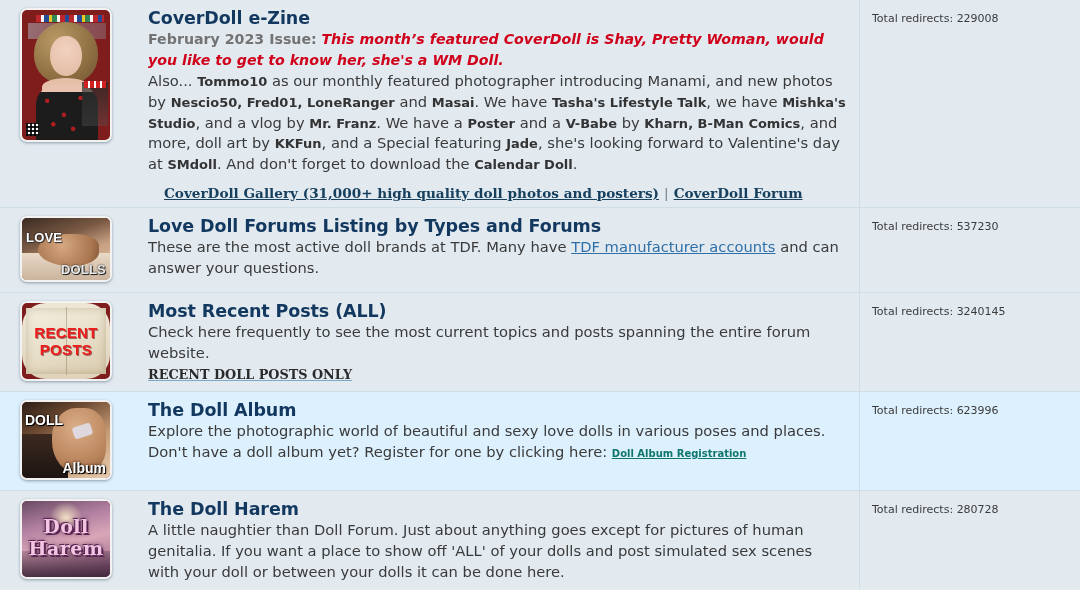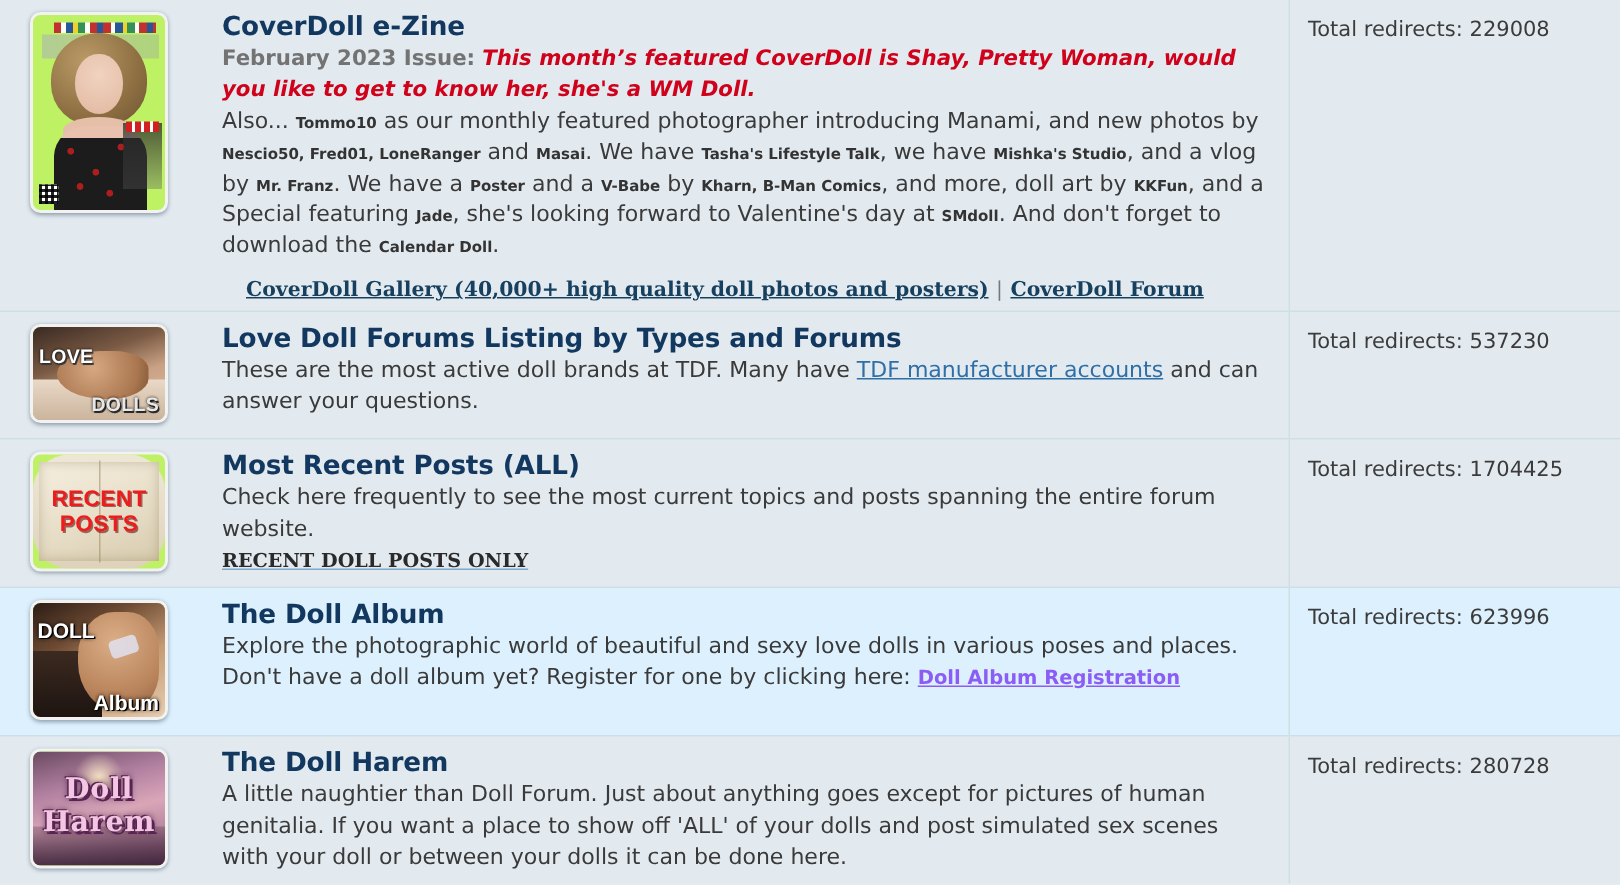--- a/index.html
+++ b/index.html
@@ -33,35 +33,35 @@
     width: 128px;
     padding: 8px 0 10px 20px;
   }
   td.body-cell {
     padding: 6px 12px 6px 0;
   }
   td.stats-cell {
     width: 208px;
     border-left: 1px solid #cfdde6;
     padding: 12px 0 10px 12px;
-    font-size: 14px;
+    font-size: 11px;
     color: #3b3b3b;
     white-space: nowrap;
   }
 
   
   .thumb {
     width: 88px;
     height: 0;
     position: relative;
     border: 2px solid #f2f2f2;
     border-radius: 7px;
     box-shadow: 0 1px 3px rgba(40,60,80,.45);
     overflow: hidden;
-    background: #bef264;
+    background: #7f1d1d;
   }
   .thumb.tall { height: 130px; }
   .thumb.sq   { height: 62px; }
   .thumb.sq2  { height: 76px; }
 
   .thumb .art { position: absolute; inset: 0; }
 
   
   .art-cover {
     background:
@@ -230,32 +230,32 @@
     margin: 2px 0 1px 0;
     font: 700 17.5px "DejaVu Sans", sans-serif;
     color: #13385f;
     letter-spacing: -.1px;
   }
   .desc {
     font-size: 14.7px;
     line-height: 1.42;
     color: #3a3a3a;
   }
-  .desc b { font-weight: 700; font-size: 10px; color:#333; }
+  .desc b { font-weight: 700; font-size: 13px; color:#333; }
   .issue-label { color:#737373; font-weight:700; font-size:14.2px; }
   .issue-text  { color:#d0021b; font-weight:700; font-style:italic; font-size:14.2px; }
 
   a.link {
     color:#2f6fa8;
     text-decoration: underline;
   }
   a.link-strong {
-    color:#8b5cf6;
+    color:#0f766e;
     font-weight:700;
-    font-size:13px;
+    font-size:10px;
     text-decoration: underline;
   }
   .link-row {
     margin-top: 10px;
     padding-left: 16px;
     font: 700 13.6px "DejaVu Serif", serif;
   }
   .link-row a {
     color:#17405f;
     text-decoration: underline;
@@ -292,21 +292,21 @@
         </div>
       </td>
       <td class="body-cell">
         <h2 class="title">CoverDoll e-Zine</h2>
         <div class="desc">
           <span class="issue-label">February 2023 Issue:</span>
           <span class="issue-text">This month’s featured CoverDoll is Shay, Pretty Woman, would you like to get to know her, she's a WM Doll.</span>
           <div><span>Also... </span><b>Tommo10</b><span> as our monthly featured photographer introducing Manami, and new photos by </span><b>Nescio50, Fred01, LoneRanger</b><span> and </span><b>Masai</b><span>. We have </span><b>Tasha's Lifestyle Talk</b><span>, we have </span><b>Mishka's Studio</b><span>, and a vlog by </span><b>Mr. Franz</b><span>. We have a </span><b>Poster</b><span> and a </span><b>V-Babe</b><span> by </span><b>Kharn, B-Man Comics</b><span>, and more, doll art by </span><b>KKFun</b><span>, and a Special featuring </span><b>Jade</b><span>, she's looking forward to Valentine's day at </span><b>SMdoll</b><span>. And don't forget to download the </span><b>Calendar Doll</b><span>.</span></div>
         </div>
         <div class="link-row">
-          <a class="link-gallery" href="#">CoverDoll Gallery (40,000+ high quality doll photos and posters)</a><span class="sep">|</span><a href="#">CoverDoll Forum</a>
+          <a class="link-gallery" href="#">CoverDoll Gallery (31,000+ high quality doll photos and posters)</a><span class="sep">|</span><a href="#">CoverDoll Forum</a>
         </div>
       </td>
       <td class="stats-cell">
         <span>Total redirects:</span>
         <span>229008</span>
       </td>
     </tr>
 
     <tr class="row shade-a">
       <td class="thumb-cell">
@@ -343,21 +343,21 @@
       </td>
       <td class="body-cell">
         <h2 class="title">Most Recent Posts (ALL)</h2>
         <div class="desc">
           <span>Check here frequently to see the most current topics and posts spanning the entire forum website.</span>
           <div><a class="recent-only" href="#">RECENT DOLL POSTS ONLY</a></div>
         </div>
       </td>
       <td class="stats-cell">
         <span>Total redirects:</span>
-        <span>1704425</span>
+        <span>3240145</span>
       </td>
     </tr>
 
     <tr class="row shade-b">
       <td class="thumb-cell">
         <div class="thumb sq2">
           <div class="art art-album">
             <div class="couch"></div>
             <div class="fig"></div>
             <div class="strap"></div>

